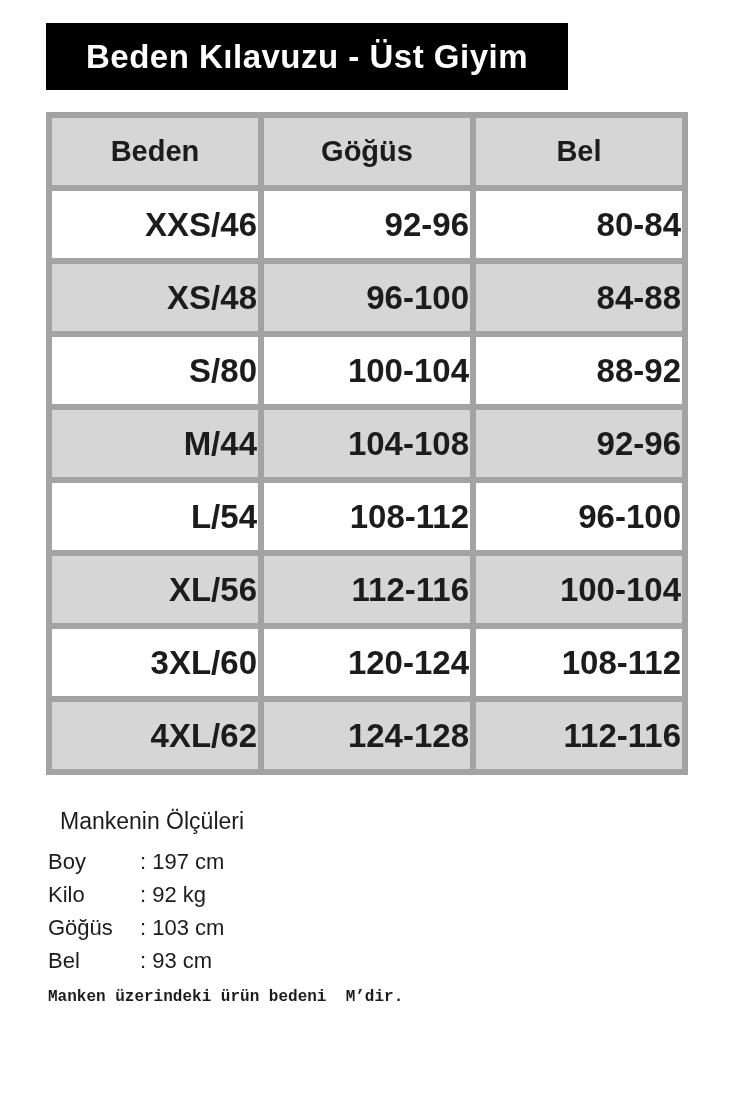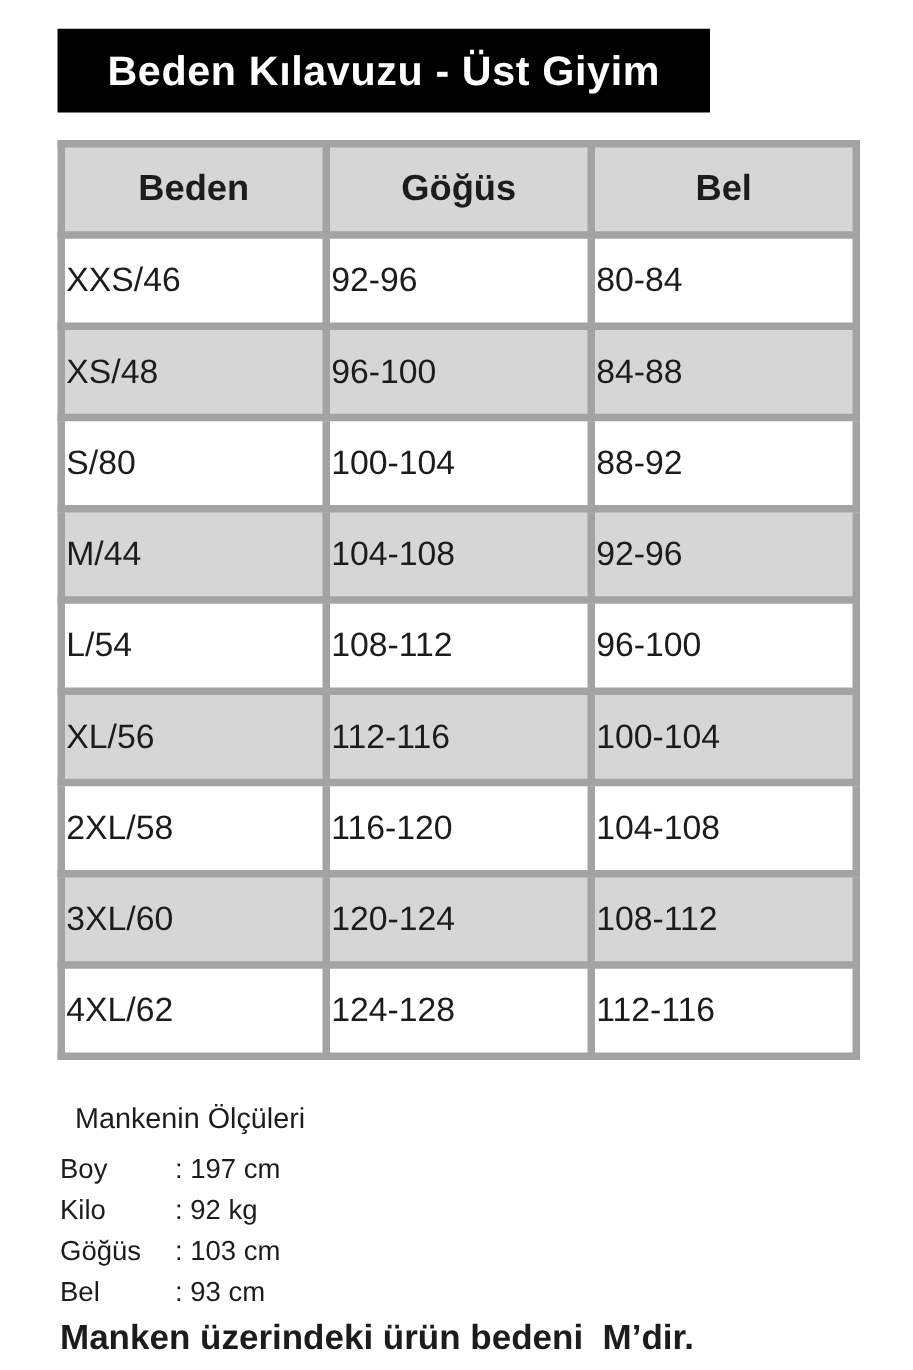--- a/index.html
+++ b/index.html
@@ -52,23 +52,23 @@
   table.size-table th {
     height: 65px;
     background: #d6d6d6;
     font-size: 29px;
     font-weight: 700;
     text-align: center;
     vertical-align: middle;
   }
   table.size-table td {
     height: 65px;
-    font-size: 27px;
-    font-weight: 400;
-    text-align: left;
+    font-size: 33px;
+    font-weight: 700;
+    text-align: right;
     vertical-align: middle;
     background: #ffffff;
   }
   table.size-table tbody tr:nth-child(even) td {
     background: #d6d6d6;
   }
   
   .model-block {
     margin-top: 33px;
     font-size: 22px;
@@ -85,24 +85,25 @@
   }
   .measure-label {
     width: 92px;
     flex: 0 0 92px;
   }
   .measure-value {
     white-space: pre-wrap;
   }
   .model-note {
     margin: 4px 0 0 2px;
-    font-size: 28px;
+    font-size: 16px;
     font-weight: 700;
     line-height: 32px;
     white-space: pre-wrap;
+    font-family: Liberation Mono, monospace;
   }
 </style>
 </head>
 <body>
 
 <div class="page">
   <div class="content">
 
     <div class="title-bar">
       <span>Beden Kılavuzu - Üst Giyim</span>
@@ -141,25 +142,20 @@
           <td>L/54</td>
           <td>108-112</td>
           <td>96-100</td>
         </tr>
         <tr>
           <td>XL/56</td>
           <td>112-116</td>
           <td>100-104</td>
         </tr>
         <tr>
-          <td>2XL/58</td>
-          <td>116-120</td>
-          <td>104-108</td>
-        </tr>
-        <tr>
           <td>3XL/60</td>
           <td>120-124</td>
           <td>108-112</td>
         </tr>
         <tr>
           <td>4XL/62</td>
           <td>124-128</td>
           <td>112-116</td>
         </tr>
       </tbody>

